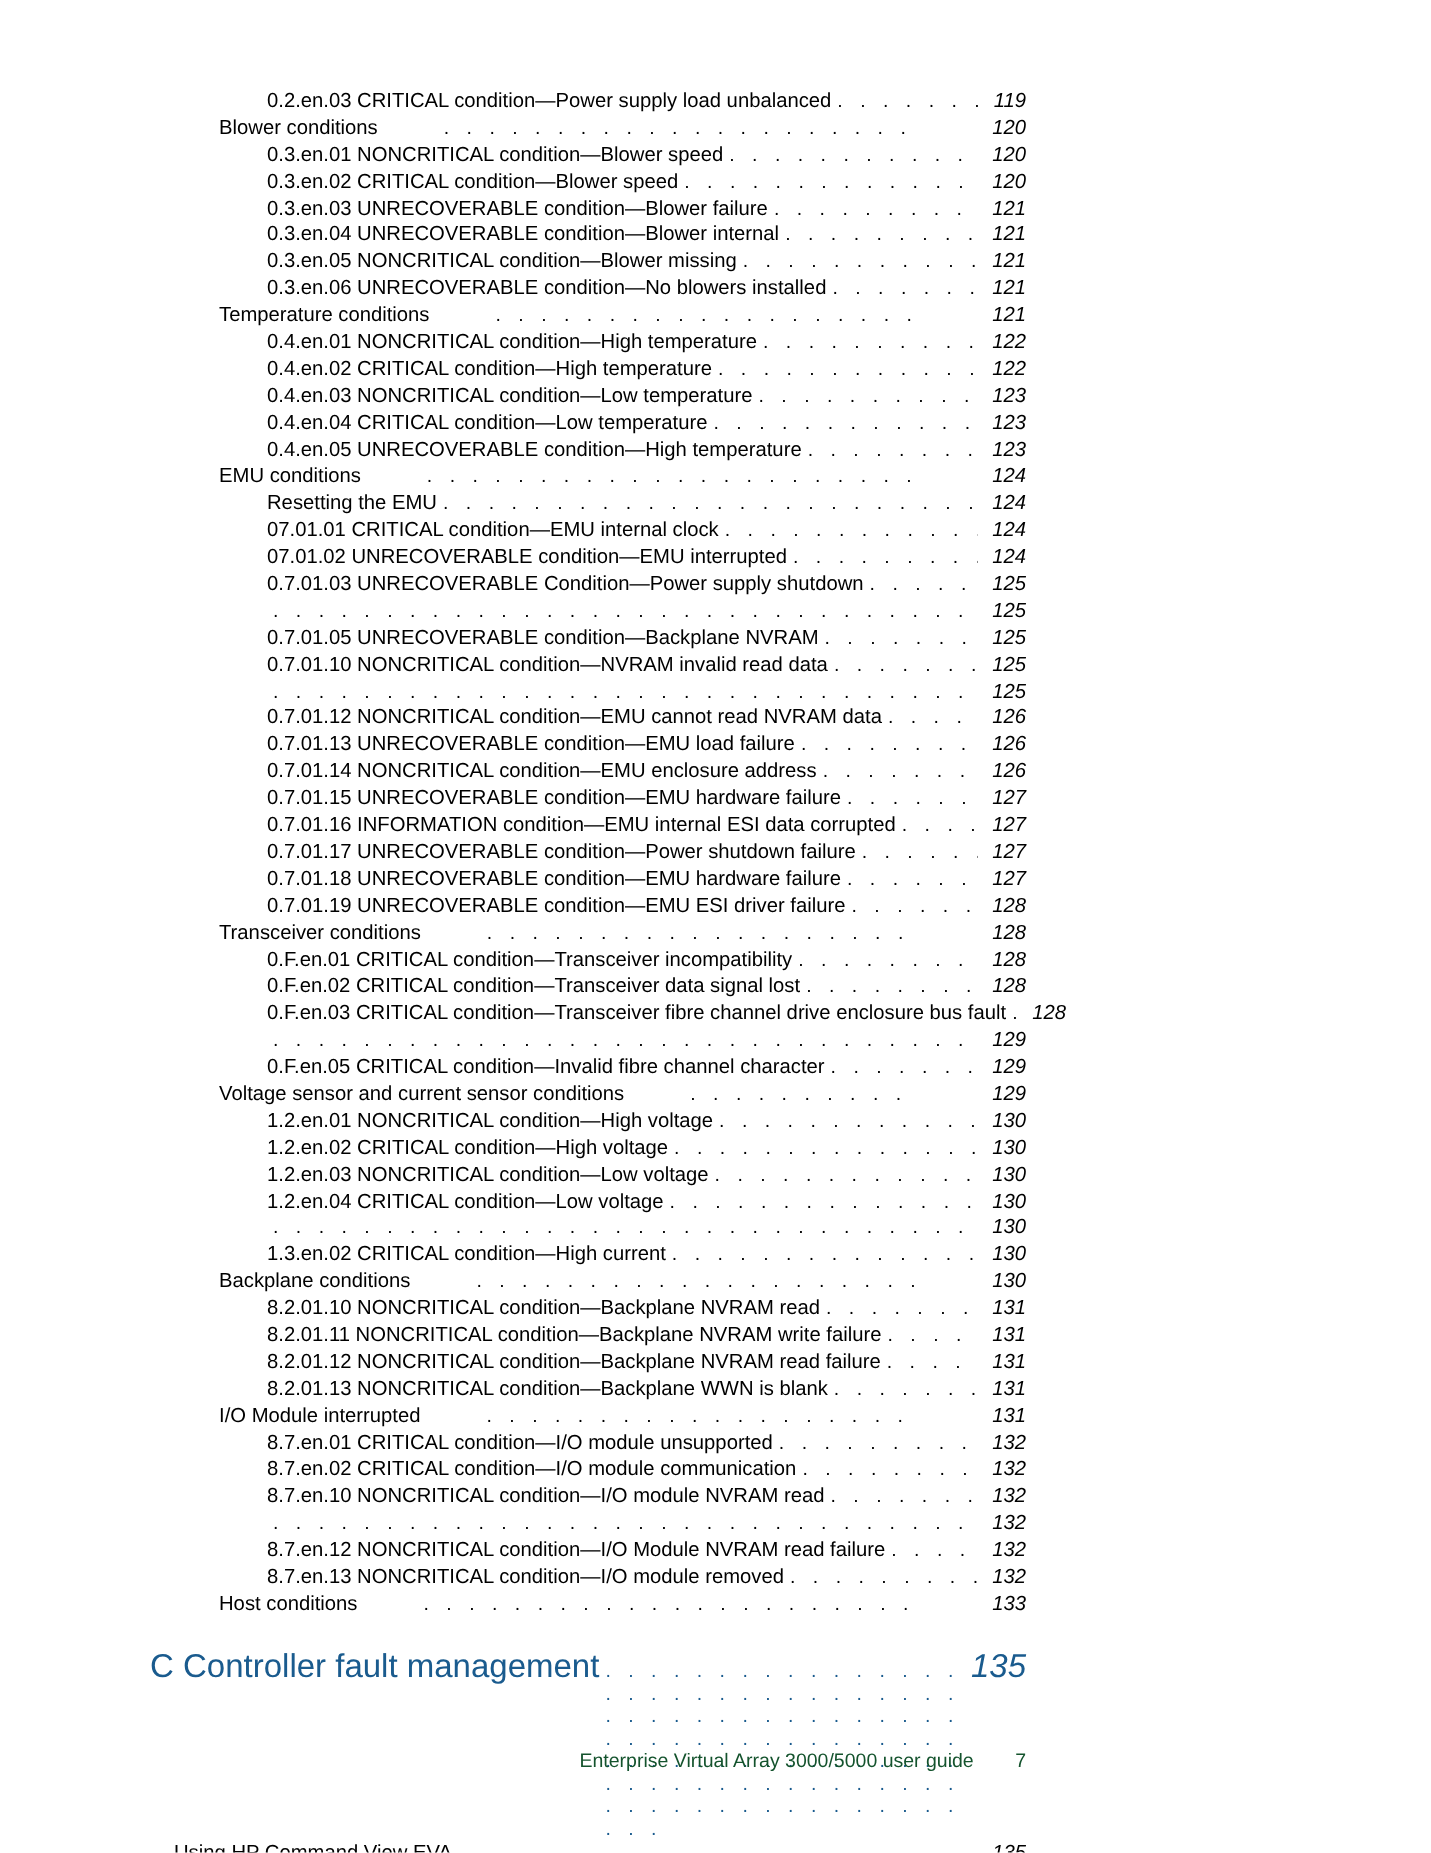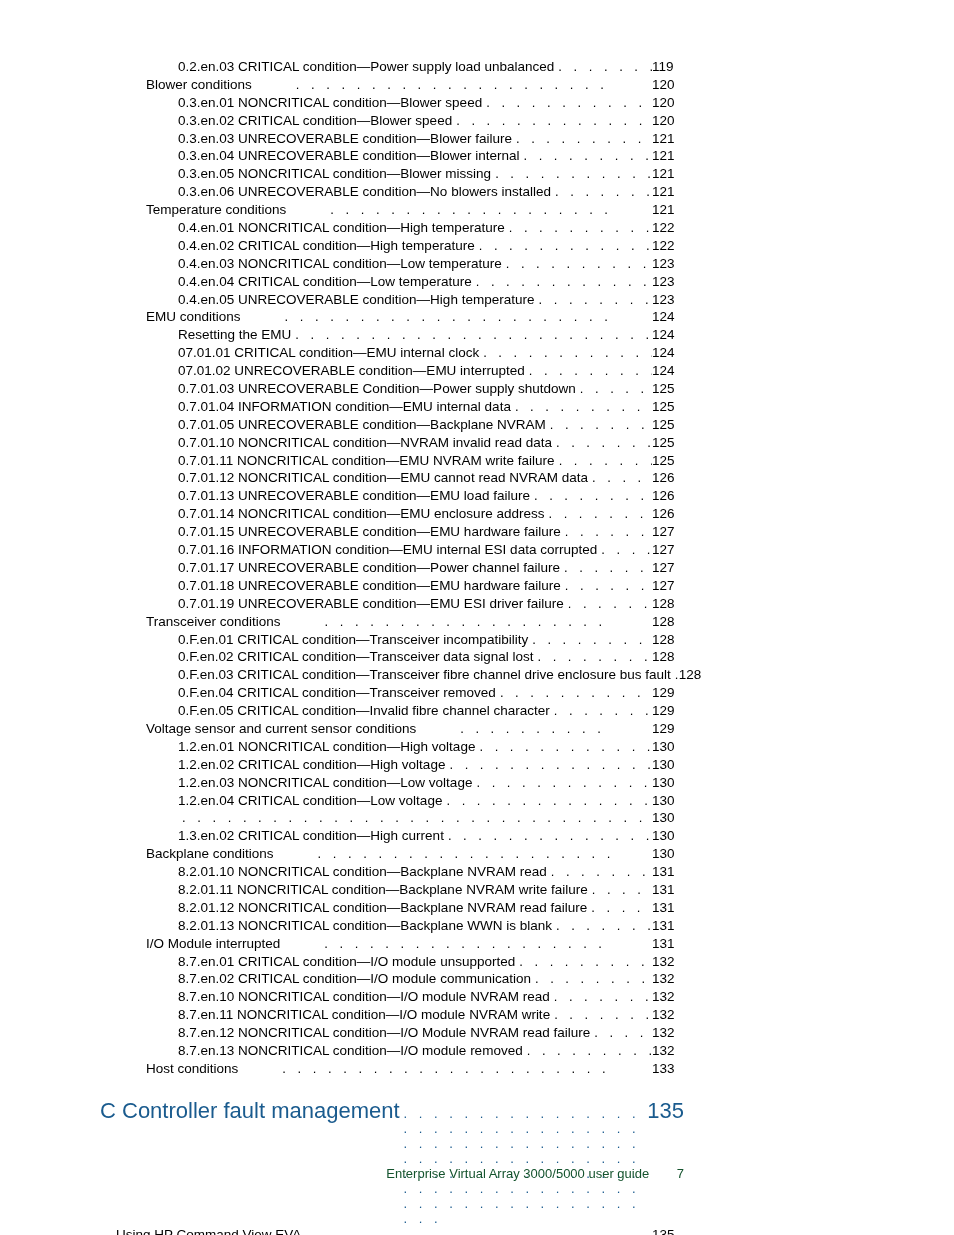--- a/index.html
+++ b/index.html
@@ -33,22 +33,23 @@
     letter-spacing:4px;
     color:#000;
     font-size:13px;
     padding:0 4px;
   }
   .dots::after {
     content:". . . . . . . . . . . . . . . . . . . . . . . . . . . . . . . . . . . . . . . . . . . . . . . . . . . . . . . . . . . . . . . . . . . . . . . . . . . . . . . . . . . . . . . . . . . . . . . . . . . . . . . . . . . . . . . . . . .";
   }
   .toc-page {
     flex:0 0 auto;
-    text-align:left;
+    text-align:right;
     min-width:32px;
+    font-style:italic;
   }
   .chapter-line {
     display:flex;
     align-items:baseline;
     margin-top:20px;
     color:#1a5b8e;
     font-size:22px;
     font-weight:normal;
   }
   .chapter-line .dots::after {
@@ -162,36 +163,34 @@
         <span class="toc-title">07.01.02 UNRECOVERABLE condition—EMU interrupted</span>
         <span class="dots"></span>
         <span class="toc-page">124</span>
       </div>
       <div class="toc-line indent-2">
         <span class="toc-title">0.7.01.03 UNRECOVERABLE Condition—Power supply shutdown</span>
         <span class="dots"></span>
         <span class="toc-page">125</span>
       </div>
       <div class="toc-line indent-2">
-        <span class="toc-title">0.7.01.04 INFORMATION condition—EMU internal data</span>
         <span class="dots"></span>
         <span class="toc-page">125</span>
       </div>
       <div class="toc-line indent-2">
         <span class="toc-title">0.7.01.05 UNRECOVERABLE condition—Backplane NVRAM</span>
         <span class="dots"></span>
         <span class="toc-page">125</span>
       </div>
       <div class="toc-line indent-2">
         <span class="toc-title">0.7.01.10 NONCRITICAL condition—NVRAM invalid read data</span>
         <span class="dots"></span>
         <span class="toc-page">125</span>
       </div>
       <div class="toc-line indent-2">
-        <span class="toc-title">0.7.01.11 NONCRITICAL condition—EMU NVRAM write failure</span>
         <span class="dots"></span>
         <span class="toc-page">125</span>
       </div>
       <div class="toc-line indent-2">
         <span class="toc-title">0.7.01.12 NONCRITICAL condition—EMU cannot read NVRAM data</span>
         <span class="dots"></span>
         <span class="toc-page">126</span>
       </div>
       <div class="toc-line indent-2">
         <span class="toc-title">0.7.01.13 UNRECOVERABLE condition—EMU load failure</span>
@@ -207,21 +206,21 @@
         <span class="toc-title">0.7.01.15 UNRECOVERABLE condition—EMU hardware failure</span>
         <span class="dots"></span>
         <span class="toc-page">127</span>
       </div>
       <div class="toc-line indent-2">
         <span class="toc-title">0.7.01.16 INFORMATION condition—EMU internal ESI data corrupted</span>
         <span class="dots"></span>
         <span class="toc-page">127</span>
       </div>
       <div class="toc-line indent-2">
-        <span class="toc-title">0.7.01.17 UNRECOVERABLE condition—Power channel failure</span>
+        <span class="toc-title">0.7.01.17 UNRECOVERABLE condition—Power shutdown failure</span>
         <span class="dots"></span>
         <span class="toc-page">127</span>
       </div>
       <div class="toc-line indent-2">
         <span class="toc-title">0.7.01.18 UNRECOVERABLE condition—EMU hardware failure</span>
         <span class="dots"></span>
         <span class="toc-page">127</span>
       </div>
       <div class="toc-line indent-2">
         <span class="toc-title">0.7.01.19 UNRECOVERABLE condition—EMU ESI driver failure</span>
@@ -242,21 +241,20 @@
         <span class="toc-title">0.F.en.02 CRITICAL condition—Transceiver data signal lost</span>
         <span class="dots"></span>
         <span class="toc-page">128</span>
       </div>
       <div class="toc-line indent-2">
         <span class="toc-title">0.F.en.03 CRITICAL condition—Transceiver fibre channel drive enclosure bus fault</span>
         <span class="dots"></span>
         <span class="toc-page">128</span>
       </div>
       <div class="toc-line indent-2">
-        <span class="toc-title">0.F.en.04 CRITICAL condition—Transceiver removed</span>
         <span class="dots"></span>
         <span class="toc-page">129</span>
       </div>
       <div class="toc-line indent-2">
         <span class="toc-title">0.F.en.05 CRITICAL condition—Invalid fibre channel character</span>
         <span class="dots"></span>
         <span class="toc-page">129</span>
       </div>
       <div class="toc-line indent-1">
         <span class="toc-title">Voltage sensor and current sensor conditions</span>
@@ -331,21 +329,20 @@
         <span class="toc-title">8.7.en.02 CRITICAL condition—I/O module communication</span>
         <span class="dots"></span>
         <span class="toc-page">132</span>
       </div>
       <div class="toc-line indent-2">
         <span class="toc-title">8.7.en.10 NONCRITICAL condition—I/O module NVRAM read</span>
         <span class="dots"></span>
         <span class="toc-page">132</span>
       </div>
       <div class="toc-line indent-2">
-        <span class="toc-title">8.7.en.11 NONCRITICAL condition—I/O module NVRAM write</span>
         <span class="dots"></span>
         <span class="toc-page">132</span>
       </div>
       <div class="toc-line indent-2">
         <span class="toc-title">8.7.en.12 NONCRITICAL condition—I/O Module NVRAM read failure</span>
         <span class="dots"></span>
         <span class="toc-page">132</span>
       </div>
       <div class="toc-line indent-2">
         <span class="toc-title">8.7.en.13 NONCRITICAL condition—I/O module removed</span>

